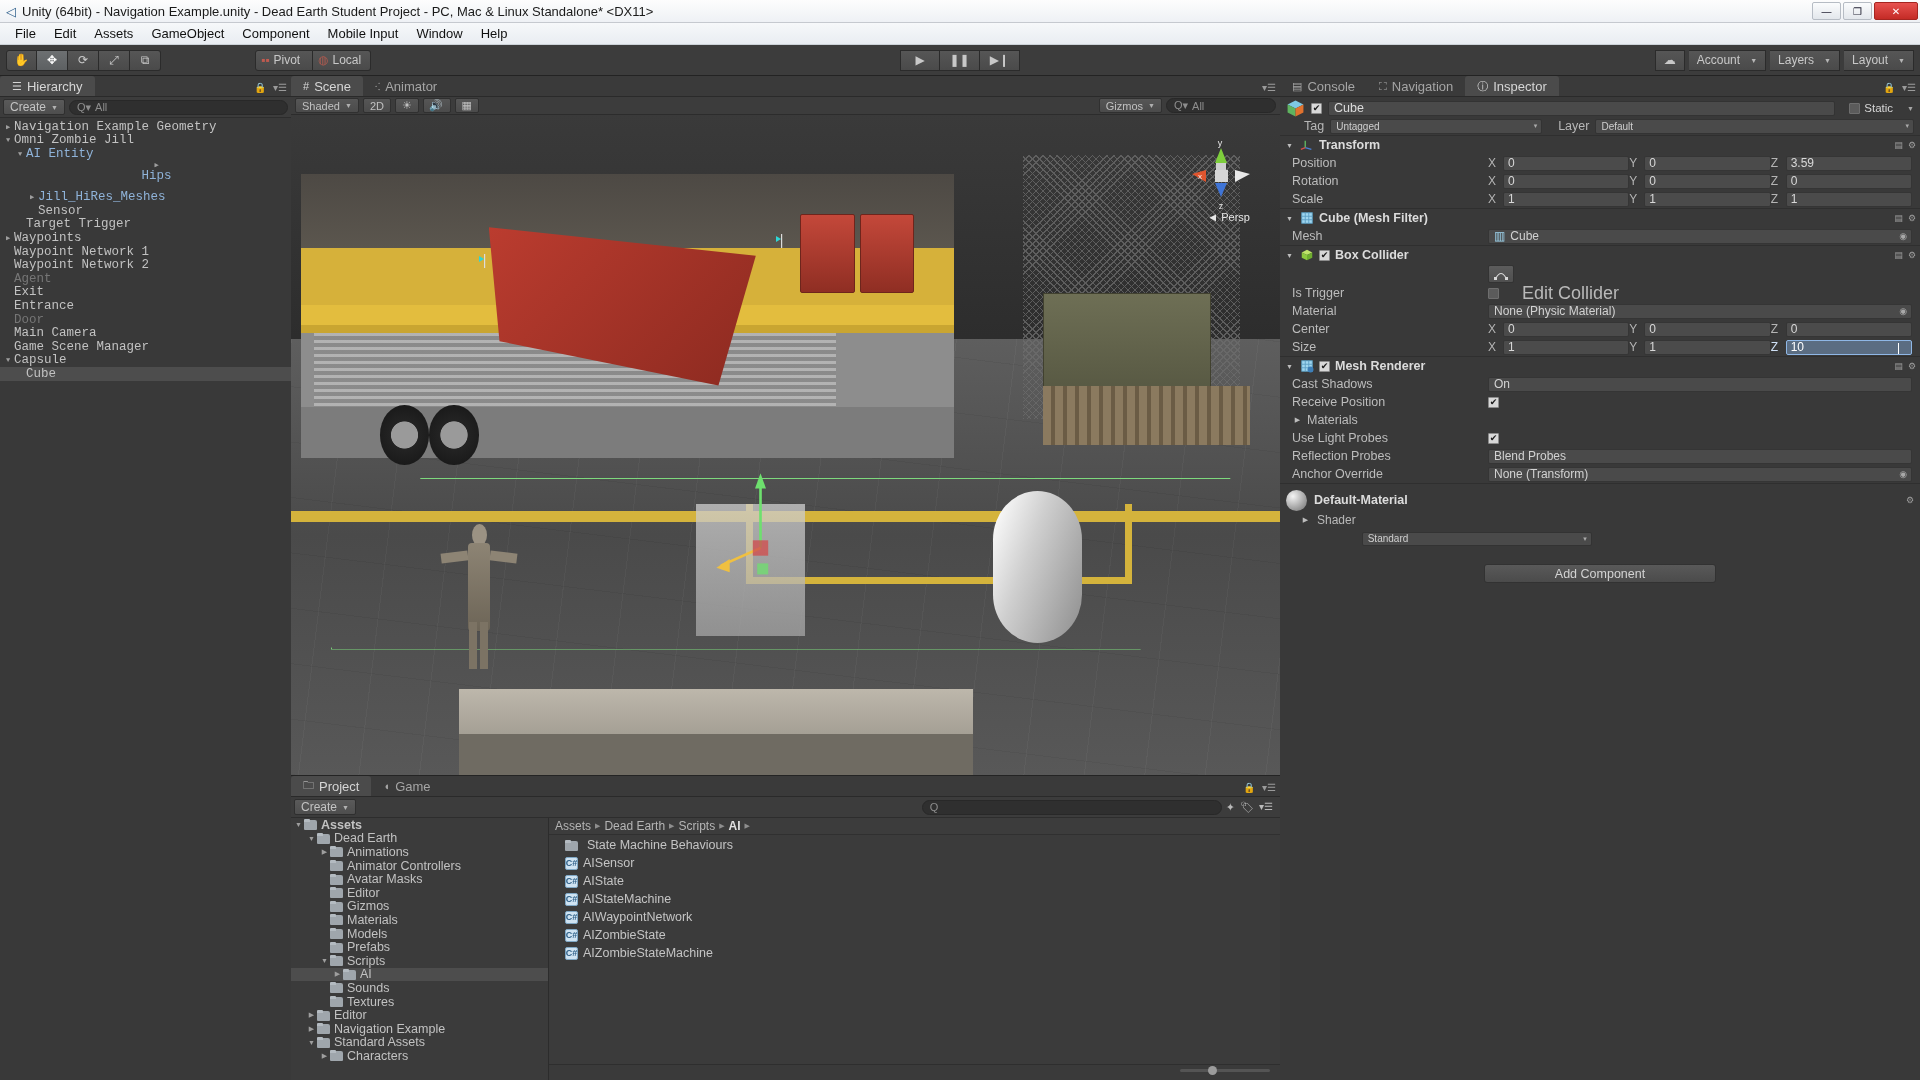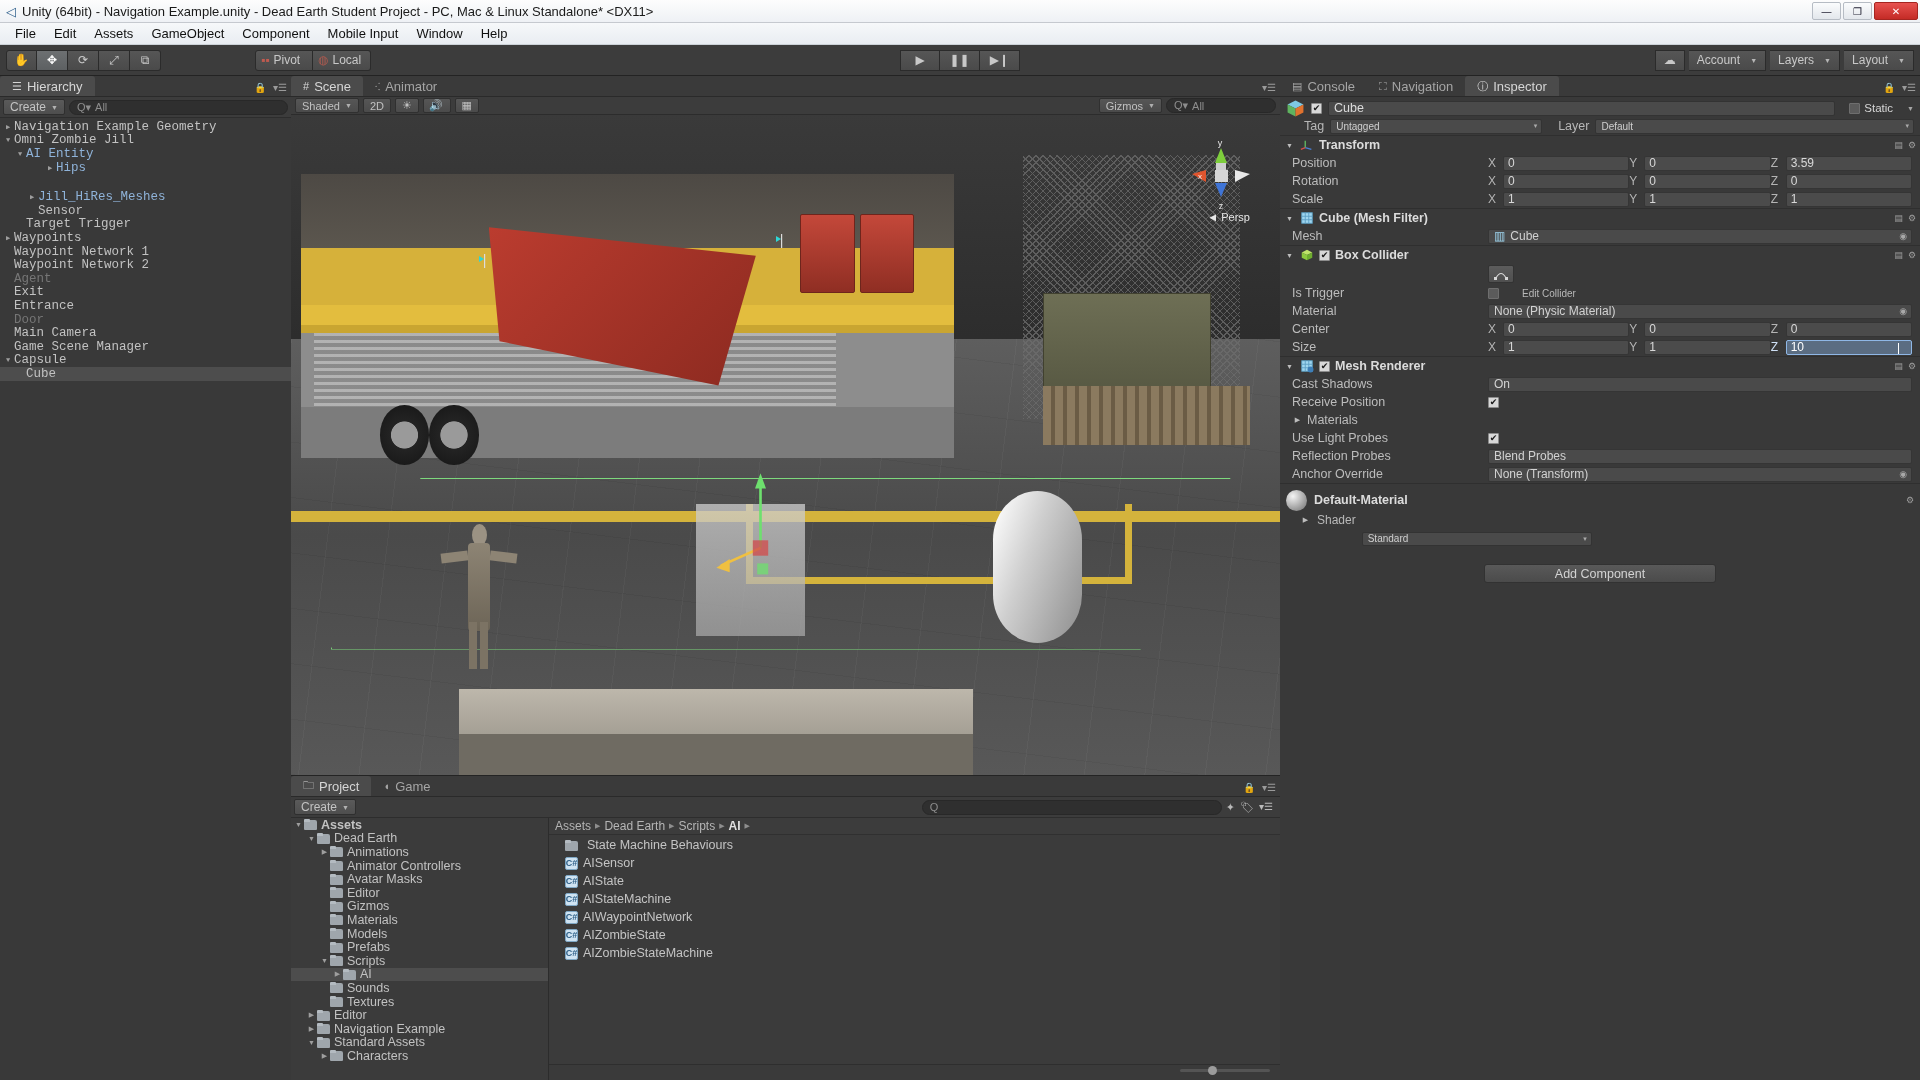--- a/index.html
+++ b/index.html
@@ -343,21 +343,21 @@
               <span>Navigation Example Geometry</span>
             </div>
             <div class="hrow" style="padding-left: 2px;">
               <span class="arr">▼</span>
               <span>Omni Zombie Jill</span>
             </div>
             <div class="hrow prefab" style="padding-left: 14px;">
               <span class="arr">▼</span>
               <span>AI Entity</span>
             </div>
-            <div class="hrow prefab" style="padding-left: 44px;">
+            <div class="hrow prefab" style="padding-left: 22px; flex-direction: column;">
               <span class="arr">▶</span>
               <span>Hips</span>
             </div>
             <div class="hrow prefab" style="padding-left: 26px; margin-top: 16px;">
               <span class="arr">▶</span>
               <span>Jill_HiRes_Meshes</span>
             </div>
             <div class="hrow" style="padding-left: 26px;">
               <span class="arr"></span>
               <span>Sensor</span>
@@ -856,21 +856,21 @@
             </span>
           </div>
           <div class="editcollider">
             <div class="ec-btn">
               <svg width="14" height="12" viewBox="0 0 14 12">
                 <path d="M2 10 Q7 1 12 10" fill="none" stroke="#d8d8d8" stroke-width="1.2"></path>
                 <rect x="0" y="9" width="3" height="3" fill="#d8d8d8"></rect>
                   <rect x="11" y="9" width="3" height="3" fill="#d8d8d8"></rect>
               </svg>
             </div>
-            <span style="font-size:10px;margin-top:39px;">Edit Collider</span>
+            <span style="font-size:18px;margin-top:39px;">Edit Collider</span>
           </div>
           <div class="prow">
             <div class="plabel">Is Trigger</div>
             <div class="pfields">
                 <span class="chk empty"></span>
               </div>
           </div>
           <div class="prow">
             <div class="plabel">Material</div>
             <div class="pfields">

